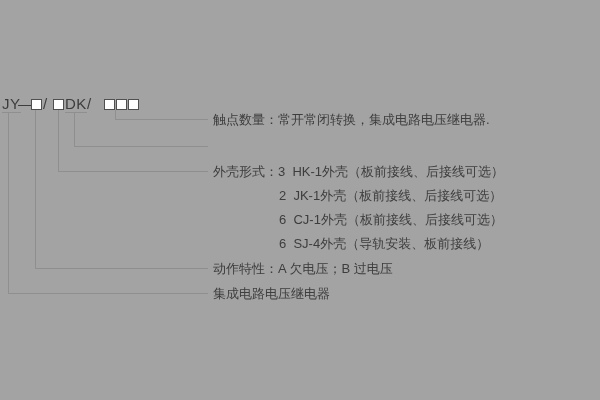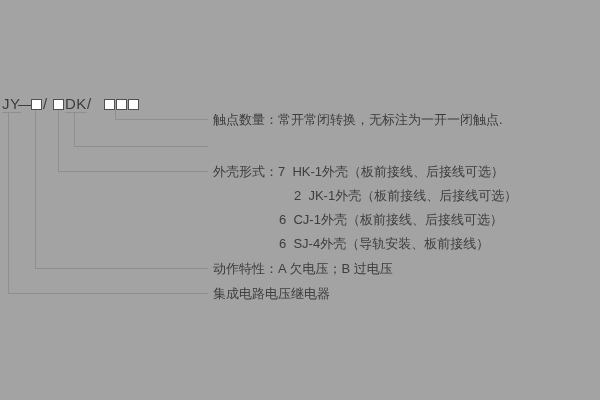--- a/index.html
+++ b/index.html
@@ -83,21 +83,21 @@
 
   <div class="vline" style="left:58px; top:110px; height:62px"></div>
   <div class="hline" style="left:58px; top:171px; width:150px"></div>
 
   <div class="vline" style="left:35px; top:110px; height:159px"></div>
   <div class="hline" style="left:35px; top:268px; width:173px"></div>
 
   <div class="vline" style="left:8px; top:113px; height:181px"></div>
   <div class="hline" style="left:8px; top:293px; width:200px"></div>
 
-  <div class="label" style="left:213px; top:111px">触点数量：常开常闭转换，无标注为一开一闭触点.</div>
-  <div class="label" style="left:213px; top:163px">外壳形式：7  HK-1外壳（板前接线、后接线可选）</div>
-  <div class="label" style="left:294px; top:187px">2  JK-1外壳（板前接线、后接线可选）</div>
+  <div class="label" style="left:213px; top:111px">触点数量：常开常闭转换，集成电路电压继电器.</div>
+  <div class="label" style="left:213px; top:163px">外壳形式：3  HK-1外壳（板前接线、后接线可选）</div>
+  <div class="label" style="left:279px; top:187px">2  JK-1外壳（板前接线、后接线可选）</div>
   <div class="label" style="left:279px; top:211px">6  CJ-1外壳（板前接线、后接线可选）</div>
   <div class="label" style="left:279px; top:235px">6  SJ-4外壳（导轨安装、板前接线）</div>
   <div class="label" style="left:213px; top:285px">集成电路电压继电器</div>
   <div class="label" style="left:213px; top:260px">动作特性：A 欠电压；B 过电压</div>
 
 </div>
 
 </body></html>

